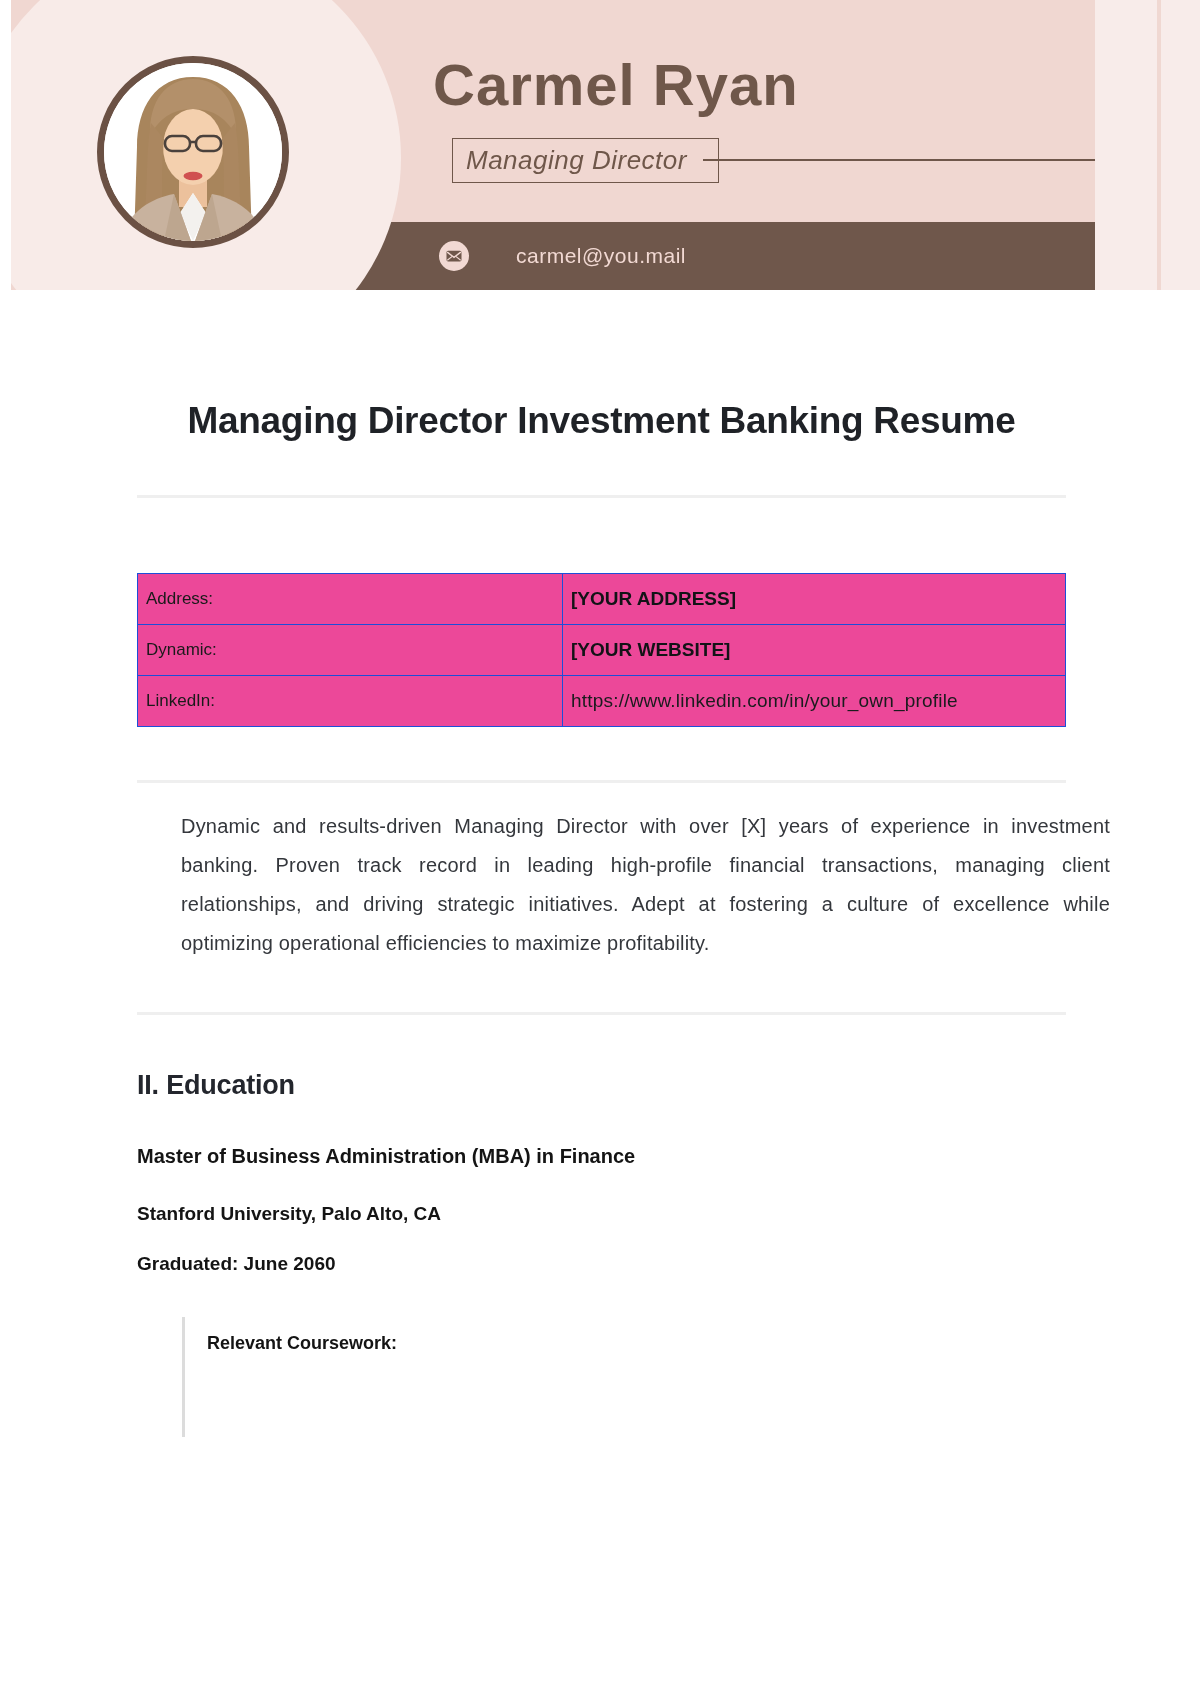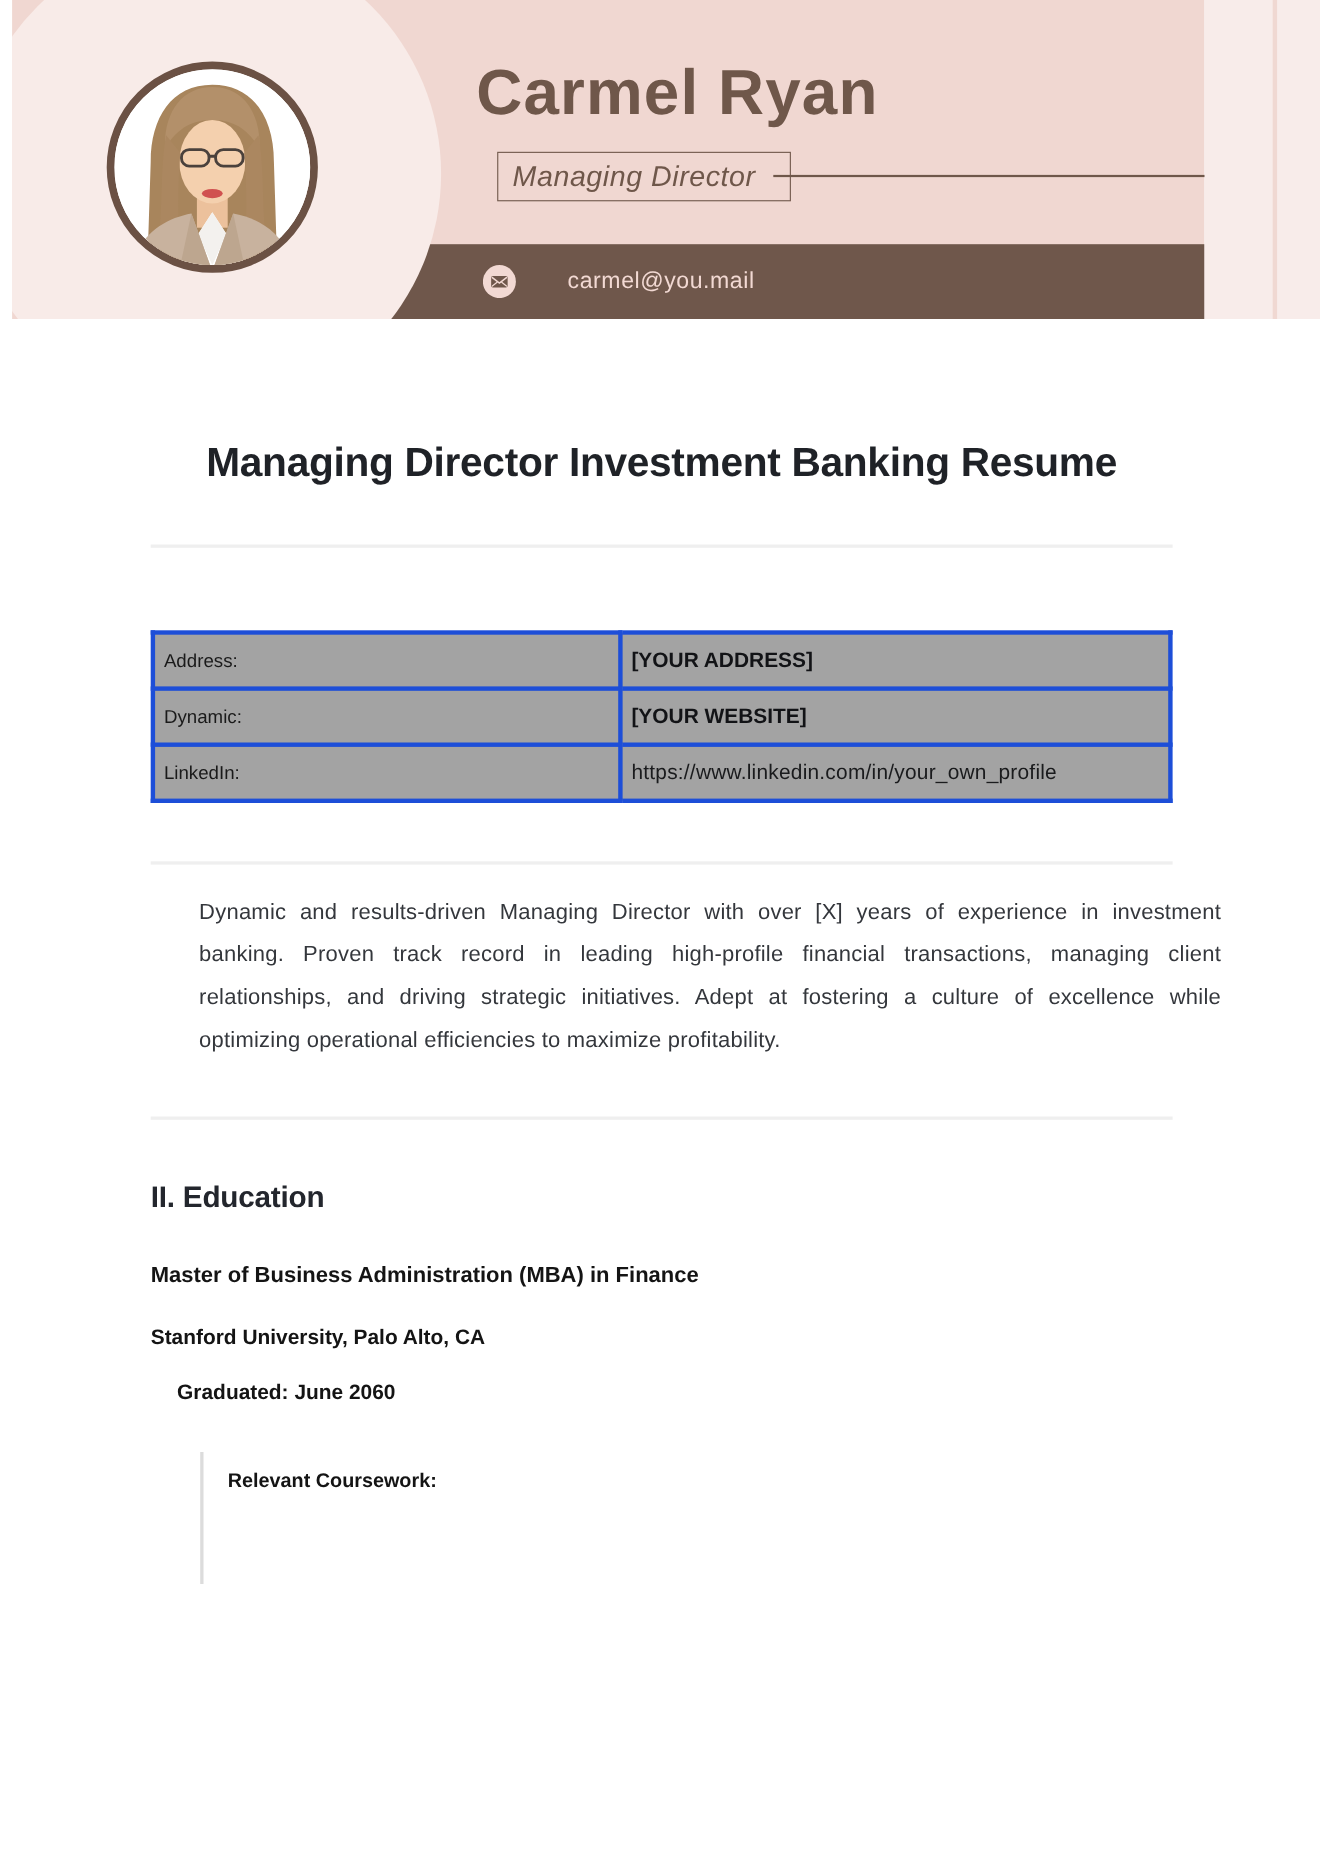--- a/index.html
+++ b/index.html
@@ -51,41 +51,41 @@
 
   .divider { height:3px; background:#efefef; width:929px; }
   .div-1 { margin-top:45px; }
   .div-2 { margin-top:53px; }
   .div-3 { margin-top:49px; }
 
   table.contact {
     margin-top:75px; width:929px; border-collapse:collapse; table-layout:fixed;
   }
   table.contact td {
-    border:4px solid #1d4ed8; height:51px; vertical-align:middle; padding:2px 8px;
-    background:#a3a3a3;
+    border:1px solid #1d4ed8; height:51px; vertical-align:middle; padding:2px 8px;
+    background:#ec4899;
   }
   td.c-label { width:425px; font-size:17px; color:#1a1a1a; }
   td.c-value { font-size:19px; font-weight:700; color:#121316; }
   td.c-value.plain { font-weight:400; color:#1a1b1d; letter-spacing:0.2px; }
 
   .section-heading {
     font-size:27px; font-weight:700; line-height:35px; color:#23262d; letter-spacing:-0.2px;
   }
   .h-summary { margin-top:52px; }
   .h-education { margin-top:53px; }
 
   .summary-body {
     margin-top:24px; width:929px; font-size:20px; line-height:39px; letter-spacing:0.2px;
     color:#34373c; text-align:justify; text-align-last:left;margin-left:44px;
   }
 
   .edu-degree    { margin-top:39px; font-size:20px; font-weight:700; line-height:28px; color:#141414; }
   .edu-school    { margin-top:30px; font-size:19px; font-weight:700; line-height:27px; color:#141414; }
-  .edu-graduated { margin-top:23px; font-size:19px; font-weight:700; line-height:27px; color:#141414;margin-left:24px; }
+  .edu-graduated { margin-top:23px; font-size:19px; font-weight:700; line-height:27px; color:#141414; }
 
   .coursework {
     margin-top:40px; margin-left:45px; min-height:120px;
     border-left:3px solid #dcdcdc; padding-left:22px; padding-top:13px;
   }
   .coursework-label { font-size:18px; font-weight:700; line-height:26px; color:#141414; }
 </style>
 </head>
 <body>
 

